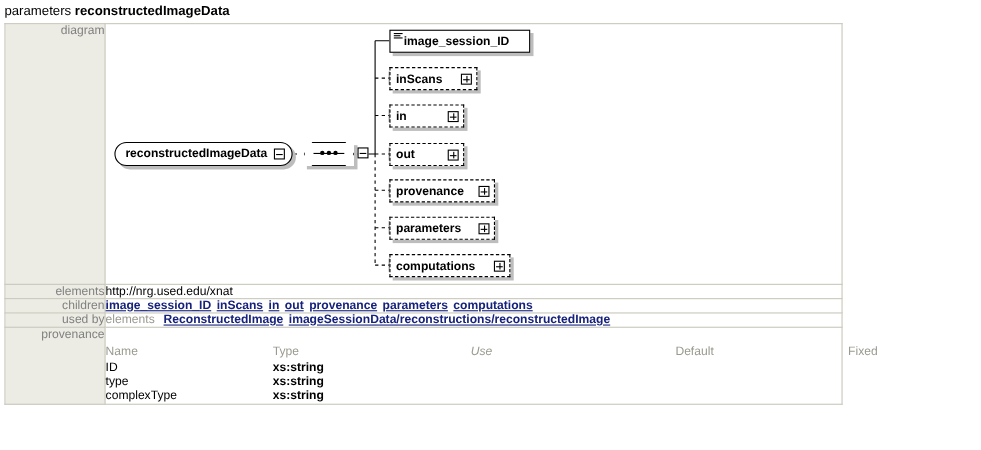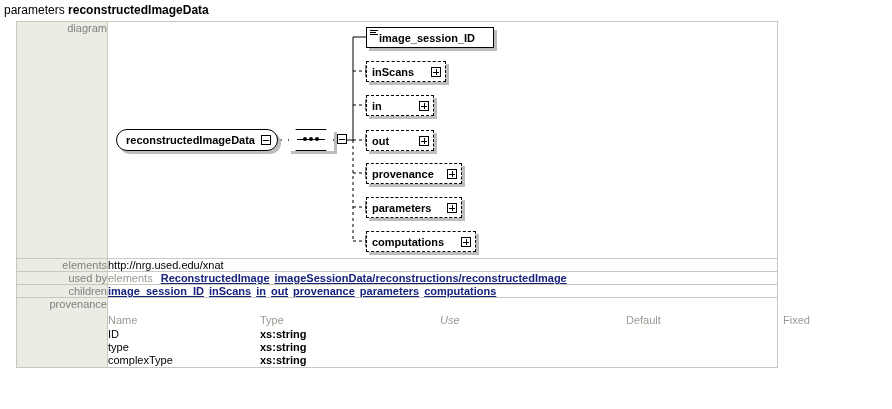--- a/index.html
+++ b/index.html
@@ -22,21 +22,21 @@
     font-size: 12px;
     color: #000;
     white-space: nowrap;
   }
   .title-kind { font-weight: normal; }
   .title-name { font-weight: bold; }
 
   
   .schema-table {
     width: 762px;
-    margin-left: 16px;
+    margin-left: 4px;
     border-collapse: collapse;
     border: 1px solid #b5b5a5;
     background: #ffffff;
     table-layout: fixed;
   }
   .schema-table > tbody > tr > td {
     border: 1px solid #c8c8bc;
     vertical-align: top;
     padding: 0;
   }
@@ -320,31 +320,31 @@
         </div>
       </td>
     </tr>
 
     <tr>
       <td class="row-label">elements</td>
       <td class="row-content">http://nrg.used.edu/xnat</td>
     </tr>
 
     <tr>
+      <td class="row-label">children</td>
+      <td class="row-content">
+        <span id="children-links"><a class="sl">image_session_ID</a><a class="sl">inScans</a><a class="sl">in</a><a class="sl">out</a><a class="sl">provenance</a><a class="sl">parameters</a><a class="sl">computations</a></span>
+      </td>
+    </tr>
+
+    <tr>
       <td class="row-label">used by</td>
       <td class="row-content">
         <span class="muted">elements</span>
         <span id="used-by-links"><a class="sl">ReconstructedImage</a><a class="sl">imageSessionData/reconstructions/reconstructedImage</a></span>
-      </td>
-    </tr>
-
-    <tr>
-      <td class="row-label">children</td>
-      <td class="row-content">
-        <span id="children-links"><a class="sl">image_session_ID</a><a class="sl">inScans</a><a class="sl">in</a><a class="sl">out</a><a class="sl">provenance</a><a class="sl">parameters</a><a class="sl">computations</a></span>
       </td>
     </tr>
 
     <tr>
       <td class="row-label">provenance</td>
       <td class="row-content">
         <table class="attr-grid">
           <thead>
             <tr>
               <th class="c-name">Name</th>

